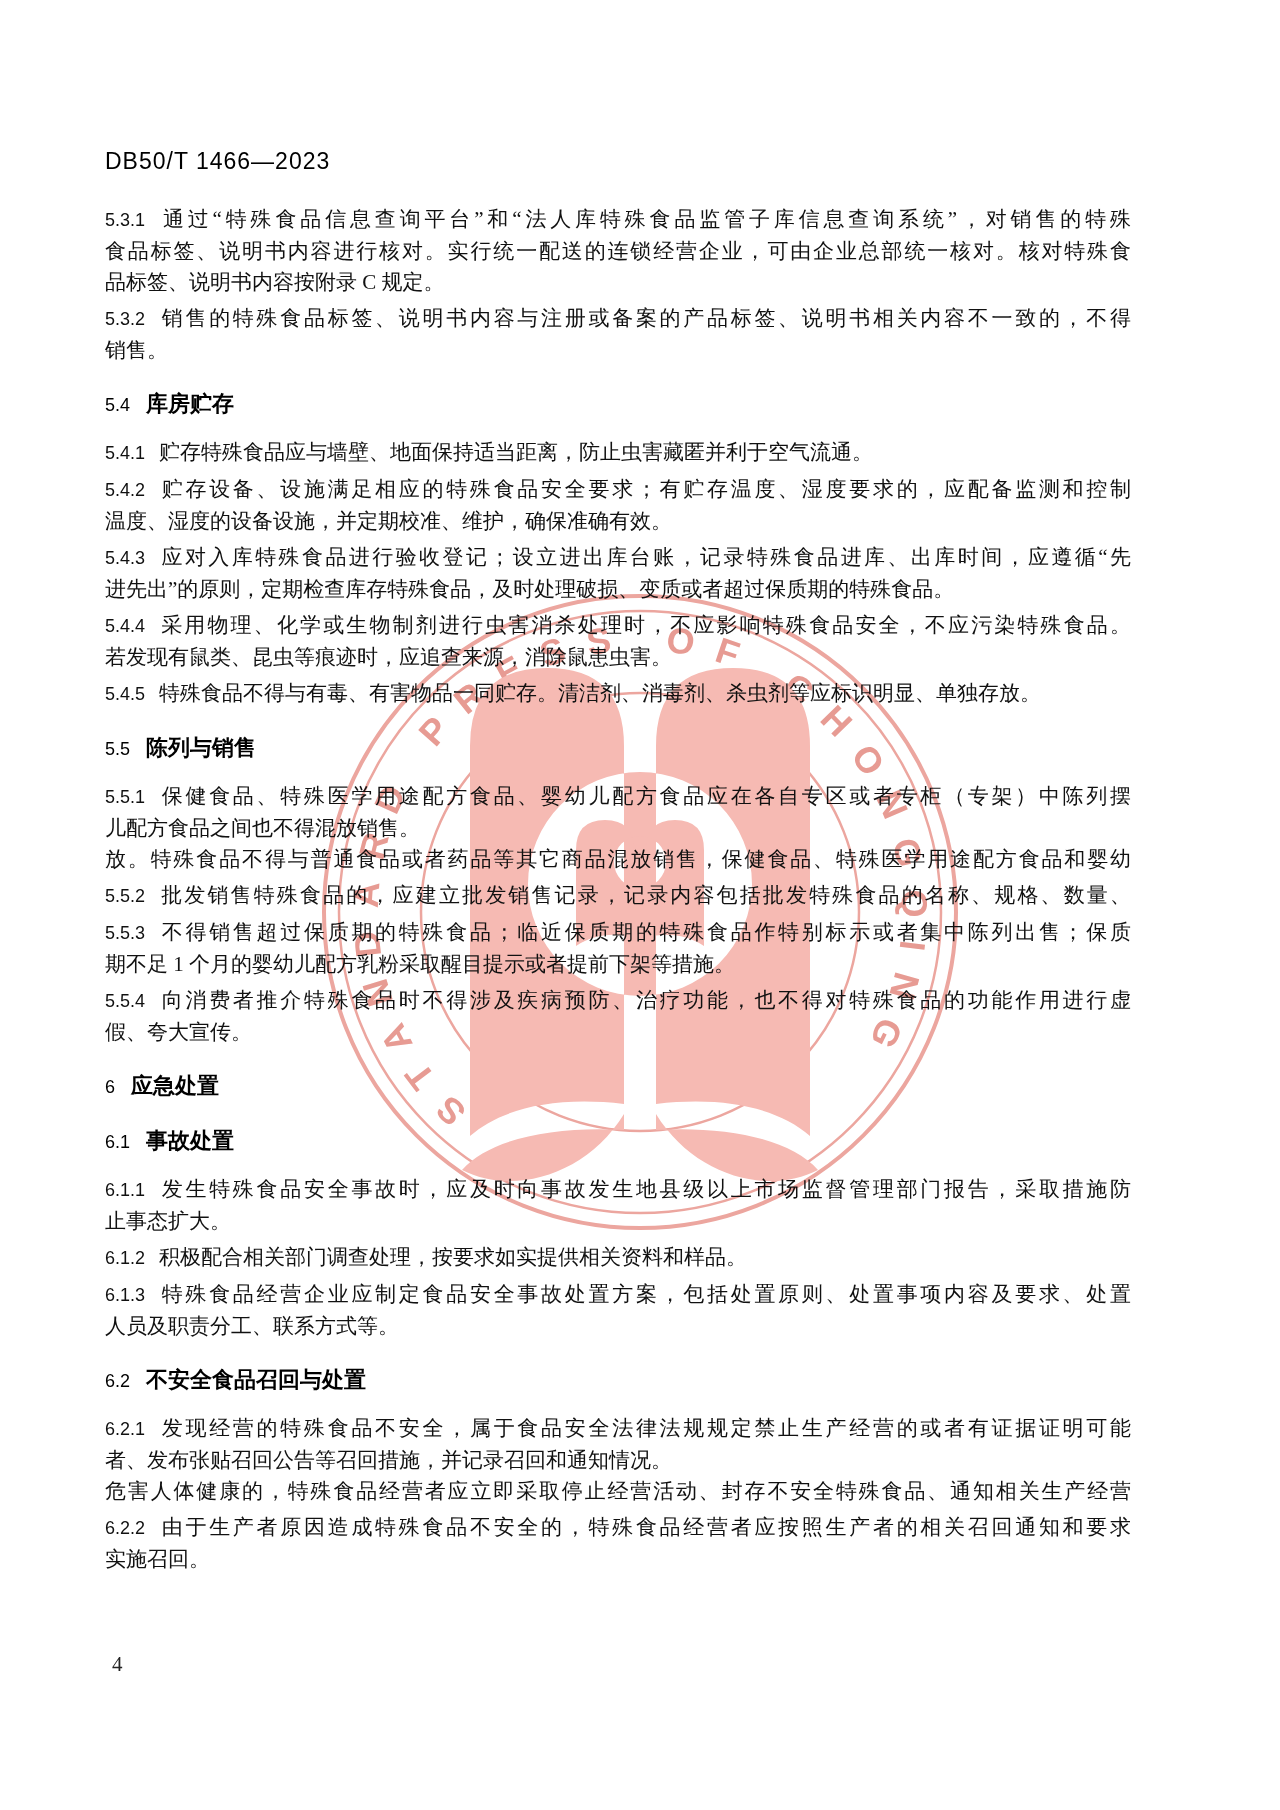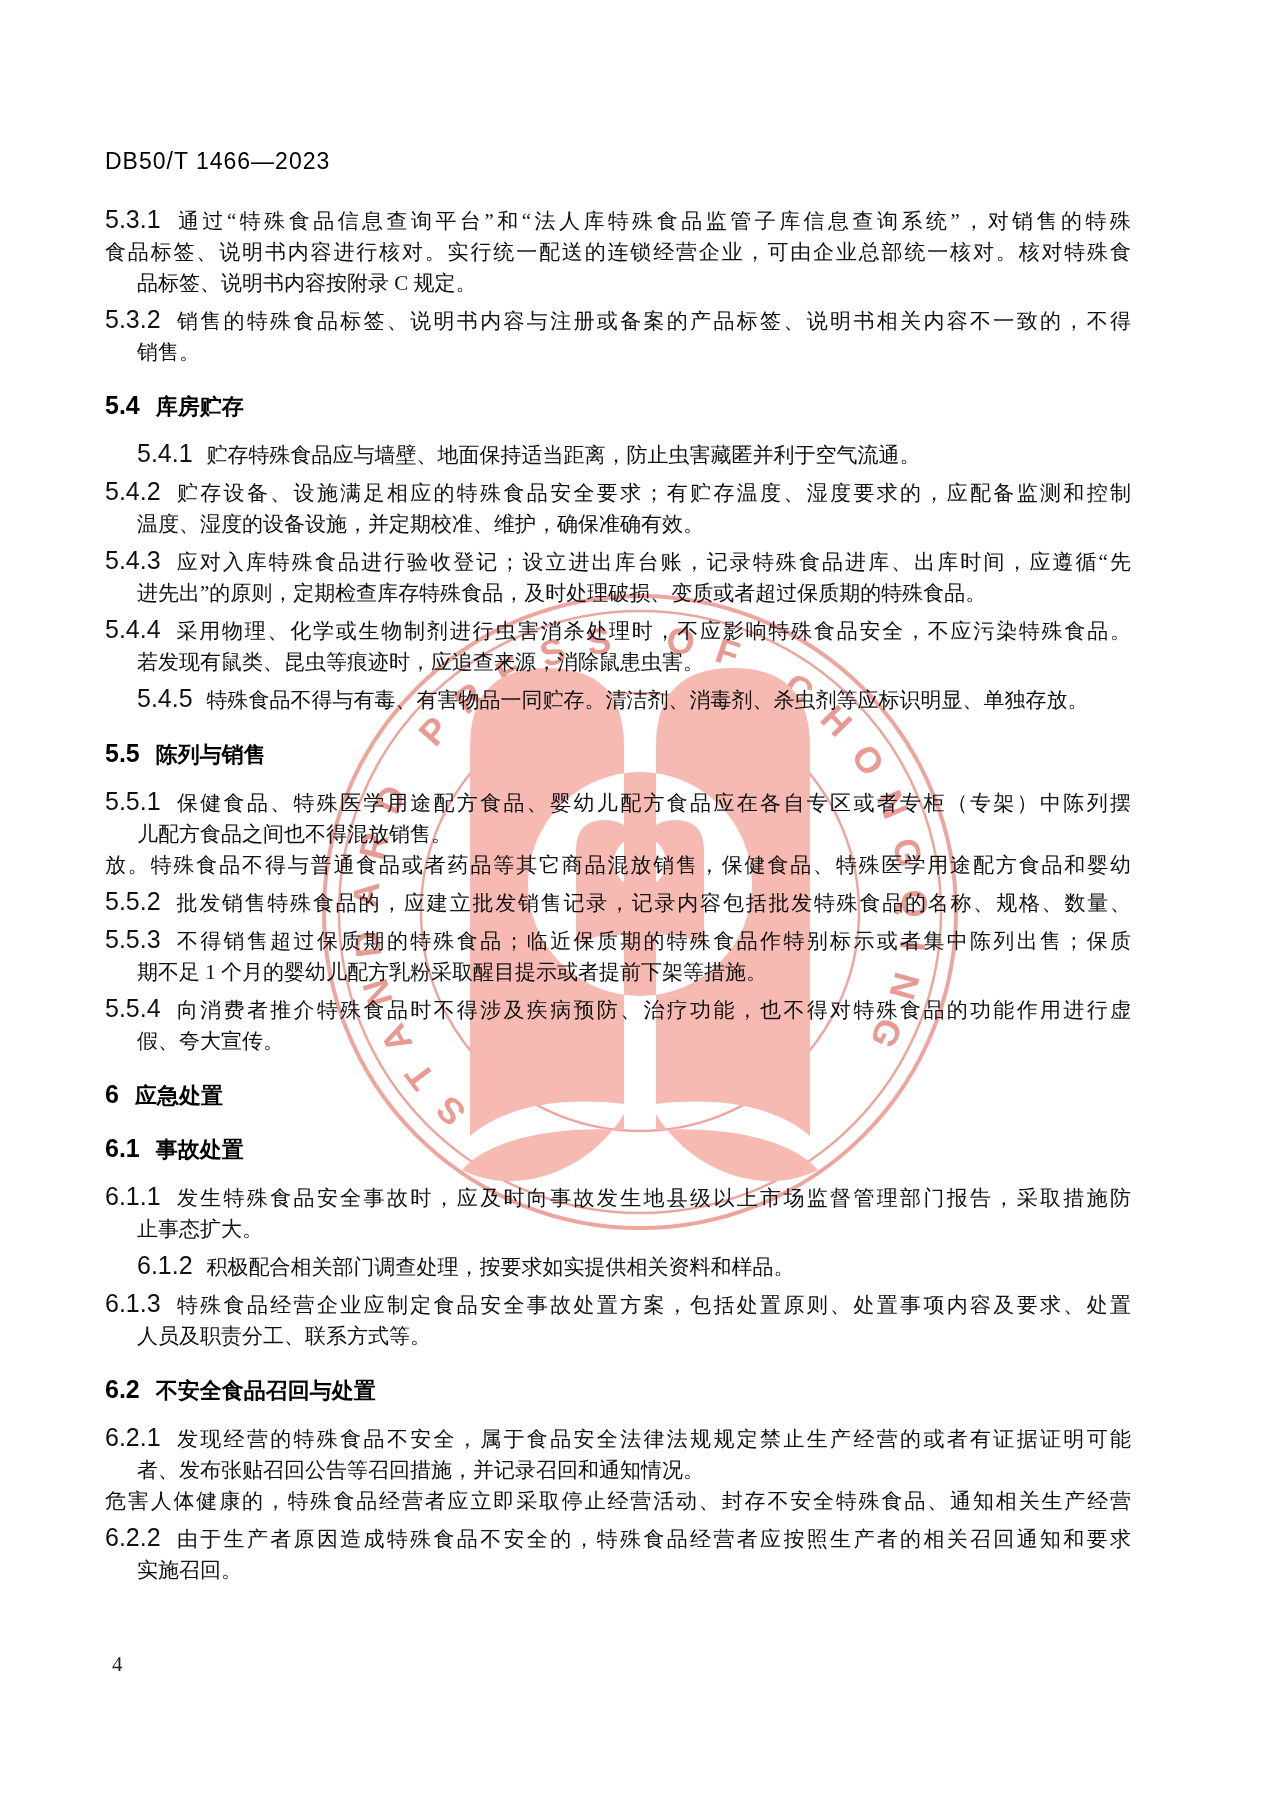--- a/index.html
+++ b/index.html
@@ -43,37 +43,36 @@
   }
   .clause{margin:0 0 5px 0;}
   .line{
     font-size:21px;
     line-height:31px;
     text-align:justify;
     text-align-last:justify;
   }
   .line.last{
     text-align-last:left;
-    margin-left:32px;
   }
   .num{
     font-family:"Liberation Sans","DejaVu Sans",sans-serif;
-    font-size:25px;
+    font-size:18px;
     margin-right:14px;
     white-space:nowrap;
   }
   .heading{
     margin:22px 0 16px 0;
     font-family:"Liberation Sans","DejaVu Sans",sans-serif;
     font-weight:bold;
     font-size:22px;
     line-height:31px;
     color:#000;
   }
-  .heading .num{font-weight:bold;margin-right:16px;text-align:center;}
+  .heading .num{font-weight:normal;margin-right:16px;text-align:center;}
   .page-number{
     position:absolute;left:112px;top:1652px;z-index:1;
     font-size:21px;color:#222;
   }
 </style>
 </head>
 <body>
 
 <main class="page">
 

